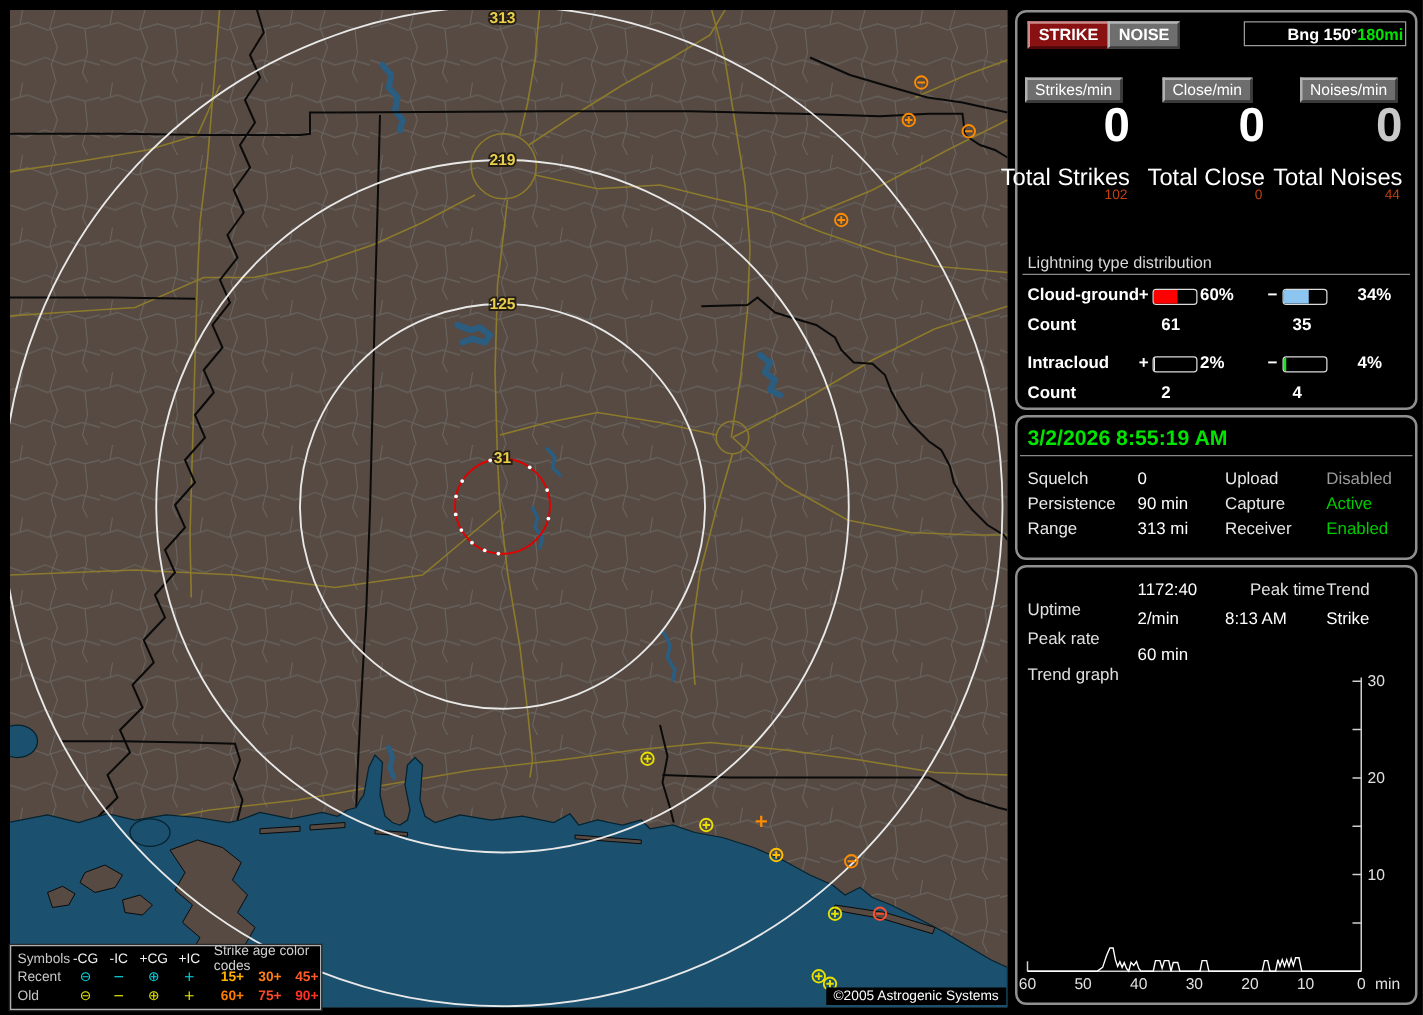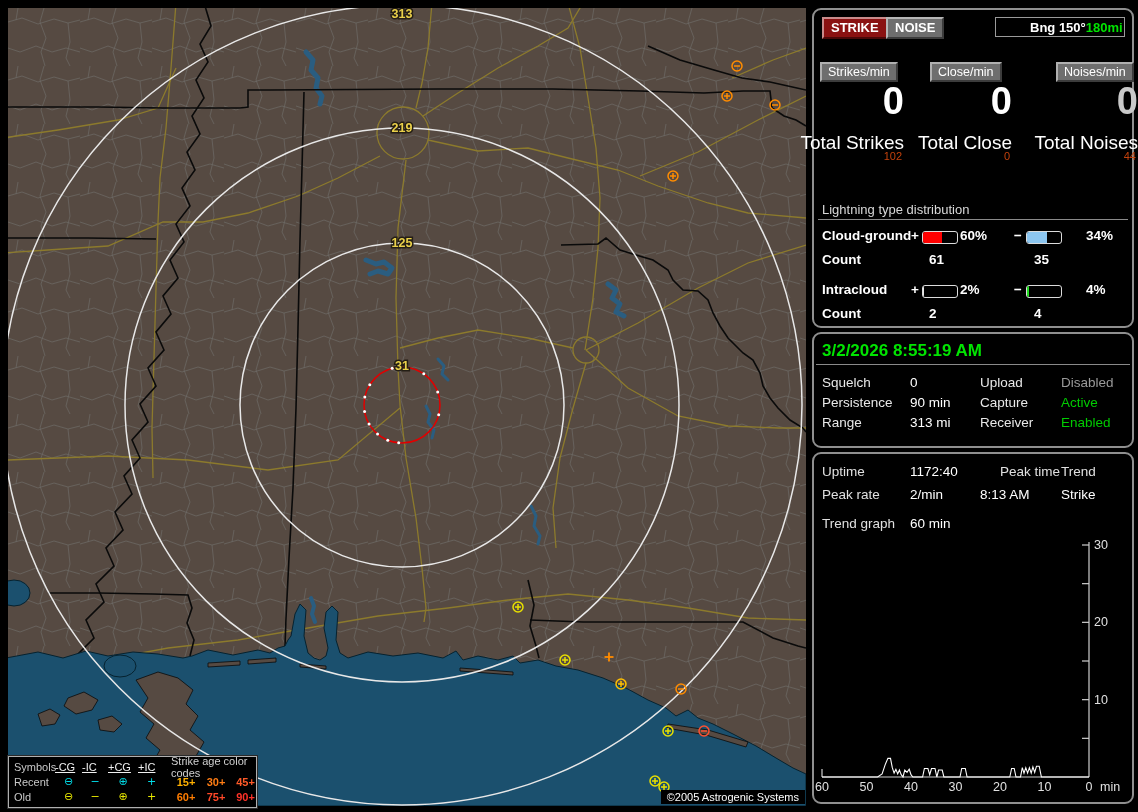--- a/index.html
+++ b/index.html
@@ -15,21 +15,21 @@
   .btn-strike{left:8px;top:7px;background:#8a1111;border:2px solid;border-color:#c98b8b #4a0808 #4a0808 #c98b8b;}
   .btn-noise{left:72px;top:7px;background:#6e6e6e;border:2px solid;border-color:#b5b5b5 #3c3c3c #3c3c3c #b5b5b5;}
   .bng-box{left:181px;top:7px;width:128px;height:18px;border:1px solid #9a9a9a;background:#000;display:flex;justify-content:space-between;align-items:center;font-weight:bold;font-size:13px;color:#fff;padding:0;}
   .bng-box span{position:static;}
   .bng-label{margin-left:34px;}
   .bng-dist{margin-right:5px;}
   
   .ccol{top:52px;height:110px;}
   .ccol.c0{left:6px;width:84px;}
   .ccol.c1{left:116px;width:82px;}
-  .ccol.c2{left:226px;width:82px;margin-left:16px;}
+  .ccol.c2{left:226px;width:82px;}
   .cnt-btn{position:static;display:inline-block;background:#6e6e6e;color:#fff;font-size:12.5px;padding:1px 6px;border:2px solid;border-color:#b0b0b0 #3c3c3c #3c3c3c #b0b0b0;}
   .big-zero{position:absolute;right:0;top:20px;font-size:38px;font-weight:bold;line-height:1;color:#fff;}
   .total-label{position:absolute;right:0;top:70px;font-size:19px;color:#fff;}
   .total-value{position:absolute;right:2px;top:88px;font-size:11px;color:#c2410c;}
   
   .dist-title{left:8px;top:192px;font-size:13px;color:#d8d8d8;}
   .dist-line{left:4px;right:4px;top:209px;border-top:1px solid #8a8a8a;height:0;}
   .drow,.crow{left:0;right:0;height:20px;font-size:13.5px;font-weight:bold;color:#fff;}
   .d1{top:218px;}.c1r{top:242px;}.d2{top:272px;}.c2r{top:296px;}
   .dlabel{left:8px;}
@@ -45,28 +45,28 @@
   .cnt2{left:220px;}
   
   .date{left:8px;top:7px;font-size:17px;font-weight:bold;}
   .date-line{left:2px;right:2px;top:30px;border-top:1px solid #8a8a8a;height:0;}
   .srow{left:0;right:0;height:18px;font-size:13.5px;color:#e8e8e8;}
   .s0{top:41px;}.s1{top:61px;}.s2{top:81px;}
   .scl1{left:8px;}.scl2{left:96px;color:#fff;}.scl3{left:166px;}.scl4{left:247px;color:#fff;}
   
   .trow{left:0;right:0;height:18px;font-size:13.5px;color:#e0e0e0;}
   .t0{top:10px;}.t1{top:33px;}.t2{top:62px;}
-  .tc1{left:8px;}.tc2{left:96px;color:#fff;}.tc3{left:166px;margin-left:20px;}.tc4{left:247px;}
+  .tc1{left:8px;margin-top:16px;}.tc2{left:96px;color:#fff;}.tc3{left:166px;margin-left:20px;}.tc4{left:247px;}
   .tc3v{left:166px;color:#fff;}.tc4v{left:247px;color:#fff;}
   #trend-svg{left:0;top:84px;}
   .tick-label{font-size:12.5px;fill:#e0e0e0;}
   
   .legend{position:absolute;left:0px;top:748px;width:247px;background:#000;border:1px solid #b0b0b0;outline:1px solid #2a2a2a;padding:2px 0 3px 0;display:grid;grid-template-columns:46px 27px 26px 30px 27px 6px 30px 30px 29px;grid-auto-rows:15px;font-size:11px;color:#fff;align-items:center;}
   .legend .lab{color:#c8c8c8;padding-left:5px;}
-  .legend .hc{color:#f0f0f0;text-decoration:underline;}
+  .legend .hc{text-align:center;color:#f0f0f0;}
   .legend .sym{text-align:center;font-family:"DejaVu Sans",sans-serif;font-size:11px;line-height:11px;}
   .legend .agetitle{grid-column:7 / span 3;color:#d0d0d0;}
   .legend .age{text-align:center;font-weight:bold;}
   .copyright{position:absolute;right:1px;bottom:2px;background:#000;color:#fff;font-size:11px;padding:1px 6px;}
   .ring-label{font-size:12.5px;font-weight:bold;fill:#ead04a;stroke:#241e15;stroke-width:3px;paint-order:stroke;}
 </style>
 </head>
 <body>
 
 <div>

